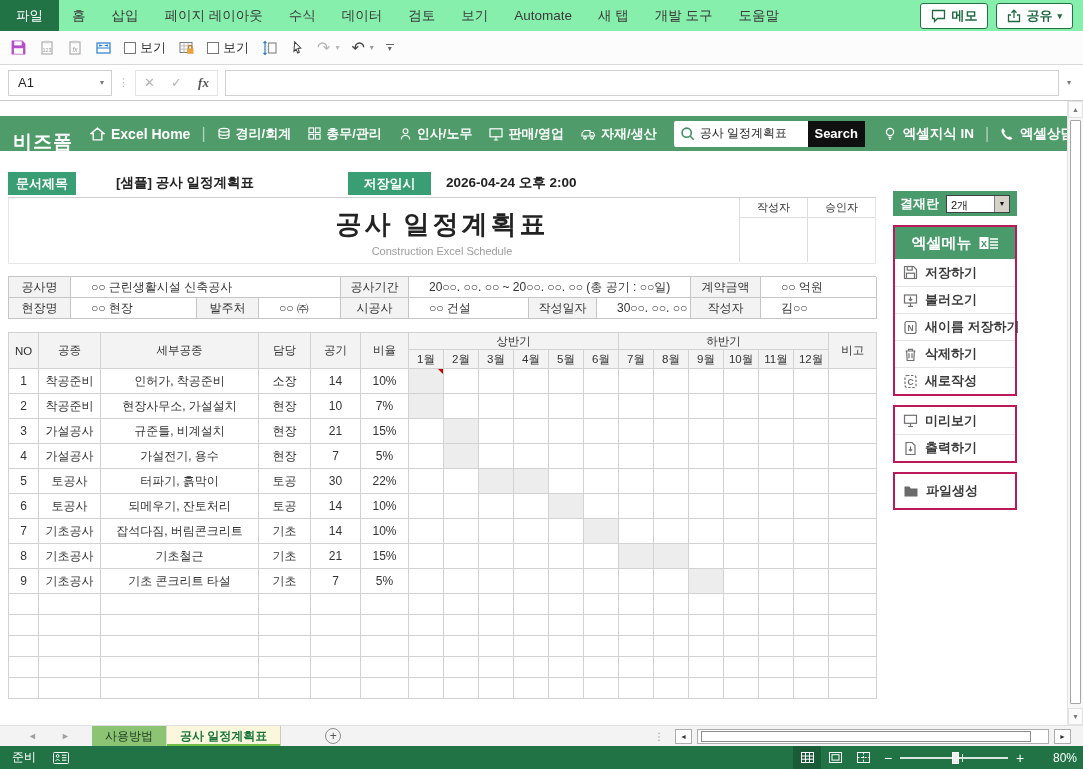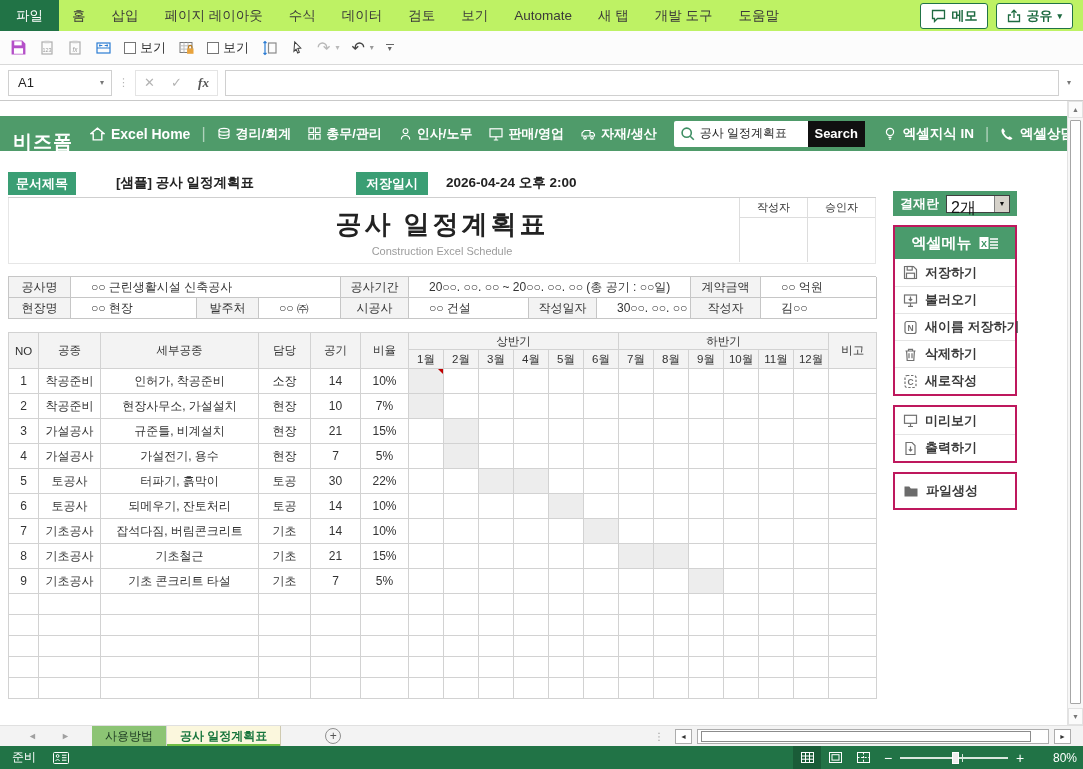--- a/index.html
+++ b/index.html
@@ -2,21 +2,21 @@
 <html><head>
 <meta charset="utf-8">
 <style>
   *{box-sizing:border-box;margin:0;padding:0}
   html,body{width:1083px;height:769px;overflow:hidden}
   body{font-family:"Liberation Sans",sans-serif;background:#fff;position:relative;color:#333}
   svg{display:block}
   .icn{display:inline-flex;align-items:center;justify-content:center;flex:none}
 
   
-  .ribbon{height:31px;display:flex;align-items:stretch;background:#bef264;font-size:13.5px;color:#3b3a39}
+  .ribbon{height:31px;display:flex;align-items:stretch;background:#86efac;font-size:13.5px;color:#3b3a39}
   .rtab{padding:0 13px;display:flex;align-items:center;cursor:default;white-space:nowrap}
   .rtab.active{background:#217346;color:#fff;padding:0 16px}
   .ribbon-right{margin-left:auto;display:flex;align-items:center;gap:8px;padding-right:10px}
   .pill{display:flex;align-items:center;gap:5px;border:1px solid #217346;border-radius:3px;color:#1e6b41;padding:3px 10px;font-weight:bold;font-size:13px;background:#fff}
   .pill .chev{font-size:9px;color:#1e6b41}
 
   
   .qat{height:34px;background:#fcfcfc;border-bottom:1px solid #d9d9d9;display:flex;align-items:center;gap:12px;padding-left:10px}
   .qbtn{display:flex;align-items:center;gap:4px}
   .chk{width:12px;height:12px;border:1px solid #767676;background:#fff;flex:none}
@@ -55,21 +55,21 @@
   .sbox{width:134px;height:26px;background:#fff;display:flex;align-items:center;padding-left:6px;gap:4px;border-radius:2px 0 0 2px}
   .sbox input{border:0;outline:0;width:98px;font-size:12px;font-family:inherit;color:#222;background:transparent}
   .sbtn{height:26px;width:57px;background:#101010;color:#fff;font-size:13px;font-weight:bold;display:flex;align-items:center;justify-content:center}
   .blinks{display:flex;align-items:center;margin-right:10px}
   .blink{display:flex;gap:6px;align-items:center;font-size:13.5px;font-weight:bold;white-space:nowrap}
 
   
   .docrow{position:relative;margin:21px 0 0 8px;width:868px;height:26px;border-bottom:1px solid #cfcfcf}
   .badge{position:absolute;top:0;height:23px;background:#3a9e74;color:#fff;display:flex;align-items:center;justify-content:center;font-weight:bold;font-size:13px}
   .badge.b1{left:0;width:68px}
-  .badge.b2{left:348px;width:72px}
+  .badge.b2{left:340px;width:83px}
   .docval{position:absolute;top:2px;font-size:13.5px;font-weight:bold;color:#222;white-space:nowrap}
   .docval.v1{left:108px}
   .docval.v2{left:438px}
 
   
   .main{display:flex;margin-left:8px;align-items:flex-start}
   .doccol{width:868px}
   .sidecol{width:124px;margin-left:17px;margin-top:-7px}
 
   .titleblock{position:relative;height:66px;border:1px solid #e6e6e6;border-top:0}
@@ -94,21 +94,21 @@
   .sched tbody tr.datarow td{height:25px}
   .sched tbody tr.emptyrow td{height:21px}
   .sched td.gantt{background:#ededed}
   .sched td.rel{position:relative}
   .cmk{position:absolute;top:0;right:0;width:0;height:0;border-top:5px solid #c00000;border-left:5px solid transparent}
 
   
   .appr{height:25px;background:#4a9b6c;display:flex;align-items:center;padding:0 7px;gap:7px}
   .appr .lbl{color:#fff;font-weight:bold;font-size:13px;white-space:nowrap}
   .sel{flex:1;height:18px;background:#fff;border:1px solid #404040;display:flex;align-items:stretch}
-  .sel .v{flex:1;font-size:16px;padding:2px 0 0 4px;color:#111}
+  .sel .v{flex:1;font-size:11px;padding:2px 0 0 4px;color:#111}
   .sel .btn{width:15px;background:#d6d2ca;border-left:1px solid #808080;display:flex;align-items:center;justify-content:center;font-size:7px;color:#111}
   .menubox{margin-top:9px;border:2px solid #be185d;background:#fff}
   .menuhdr{height:32px;background:#4a9b6c;color:#fff;font-weight:bold;font-size:15px;display:flex;align-items:center;justify-content:center;gap:7px}
   .mbtn{height:27px;display:flex;align-items:center;gap:7px;padding-left:8px;font-size:13px;font-weight:bold;color:#3a3a3a;white-space:nowrap;background:#fff}
   .mbtn + .mbtn{border-top:1px solid #e4e4e4}
   .menubox.g3 .mbtn{height:34px}
 
   
   .vscroll{position:absolute;top:101px;right:0;width:16px;height:624px;background:#f7f7f7;border-left:1px solid #e2e2e2}
   .varr{position:absolute;left:0;width:15px;height:17px;display:flex;align-items:center;justify-content:center;font-size:7px;color:#777;background:#fbfbfb;border:1px solid #e2e2e2}

